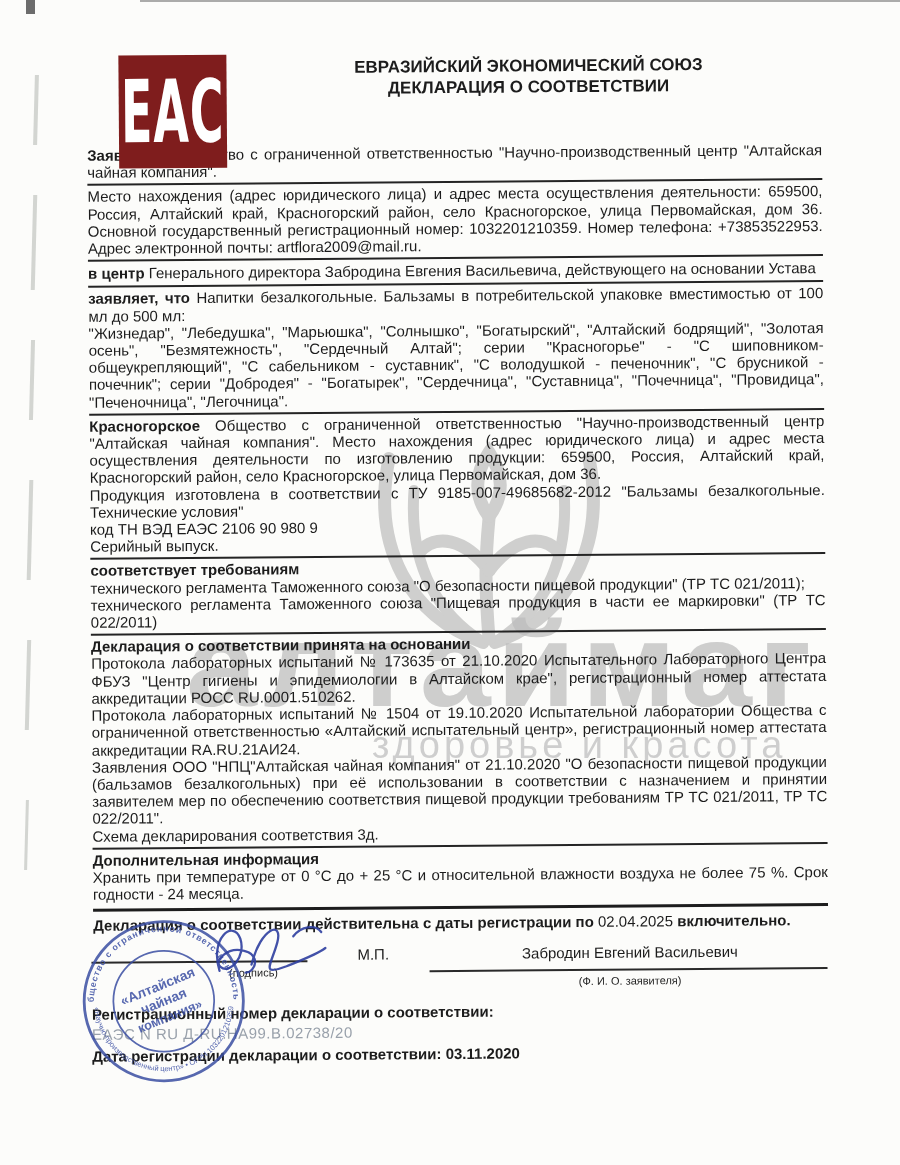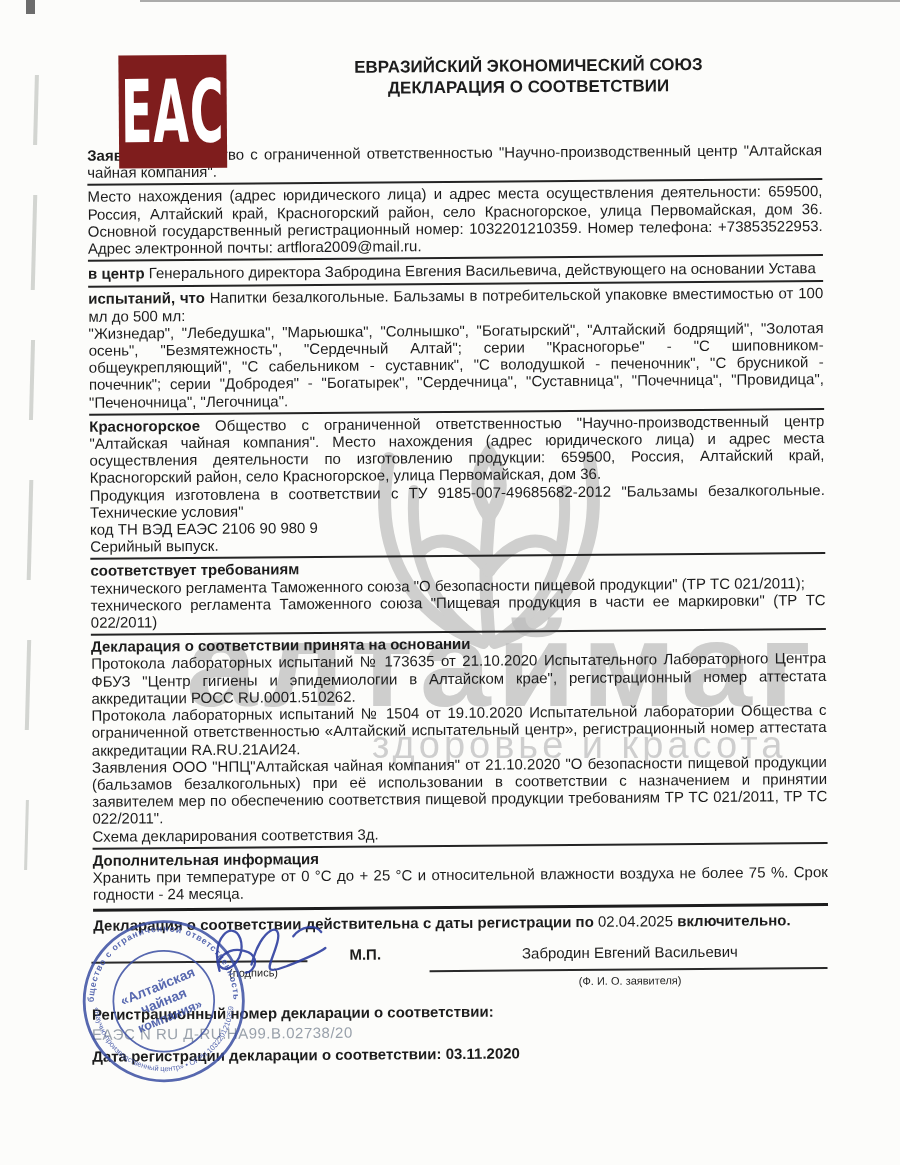--- a/index.html
+++ b/index.html
@@ -31,21 +31,21 @@
   .sect{padding:2px 0 3px}
   .bt2{border-top:2px solid #242424}
   .inperson{border-top:2px solid #242424;border-bottom:2px solid #242424;padding:3px 0 4px}
   
   .bottom{position:relative;border-top:3px solid #1d1d1d;margin-top:3px;height:190px;text-align:left}
   .bottom p{text-align:left}
   .validity{position:absolute;left:0;top:5px;width:735px}
   .sigline-l{position:absolute;left:-2px;top:50px;width:216px;border-bottom:2px solid #2a2a2a}
   .cap{font-size:11px;color:#222}
   .cap-sign{position:absolute;left:100px;top:54px;width:120px;text-align:center}
-  .mp{position:absolute;left:256px;top:36px;font-weight:bold}
+  .mp{position:absolute;left:264px;top:36px;font-weight:normal}
   .fio-name{position:absolute;left:338px;top:36px;width:397px;text-align:center}
   .sigline-r{position:absolute;left:336px;top:61px;width:398px;border-bottom:2px solid #2a2a2a}
   .cap-fio{position:absolute;left:338px;top:65px;width:397px;text-align:center}
   .reg-label{position:absolute;left:-2px;top:94px;font-weight:bold}
   .reg-value{position:absolute;left:-2px;top:114px;color:#99a1ab;letter-spacing:.5px}
   .reg-date{position:absolute;left:-2px;top:136px;font-weight:bold}
   .stamp{position:absolute;left:-14px;top:6px;width:168px;height:168px;z-index:5;opacity:.85}
   .signdraw{position:absolute;left:96px;top:-4px;width:170px;height:82px;z-index:6;opacity:.9}
 </style>
 </head>
@@ -96,21 +96,21 @@
 
       <div class="sect bt2">
         <p>Место нахождения (адрес юридического лица) и адрес места осуществления деятельности: 659500, Россия, Алтайский край, Красногорский район, село Красногорское, улица Первомайская, дом 36. Основной государственный регистрационный номер: 1032201210359. Номер телефона: +73853522953. Адрес электронной почты: artflora2009@mail.ru.</p>
       </div>
 
       <div class="inperson">
         <p><b class="b">в центр </b><span>Генерального директора Забродина Евгения Васильевича, действующего на основании Устава</span></p>
       </div>
 
       <div class="sect">
-        <p><b class="b">испытаний, что </b><span>Напитки безалкогольные. Бальзамы  в потребительской упаковке вместимостью от 100 мл до 500 мл:</span></p>
+        <p><b class="b">заявляет, что </b><span>Напитки безалкогольные. Бальзамы  в потребительской упаковке вместимостью от 100 мл до 500 мл:</span></p>
         <p>"Жизнедар", "Лебедушка", "Марьюшка", "Солнышко", "Богатырский", "Алтайский бодрящий", "Золотая осень", "Безмятежность", "Сердечный Алтай"; серии "Красногорье" - "С шиповником-общеукрепляющий", "С сабельником - суставник", "С володушкой - печеночник", "С брусникой - почечник"; серии "Добродея" - "Богатырек", "Сердечница", "Суставница", "Почечница", "Провидица", "Печеночница", "Легочница".</p>
       </div>
 
       <div class="sect bt2">
         <p><b class="b">Красногорское </b><span>Общество с ограниченной ответственностью "Научно-производственный центр "Алтайская чайная компания". Место нахождения (адрес юридического лица) и адрес места осуществления деятельности по изготовлению продукции: 659500, Россия, Алтайский край, Красногорский район, село Красногорское, улица Первомайская, дом 36.</span></p>
         <p>Продукция изготовлена в соответствии с ТУ 9185-007-49685682-2012 "Бальзамы безалкогольные. Технические условия"</p>
         <p style="text-align:left">код ТН ВЭД ЕАЭС 2106 90 980 9</p>
         <p style="text-align:left">Серийный выпуск.</p>
       </div>
 

